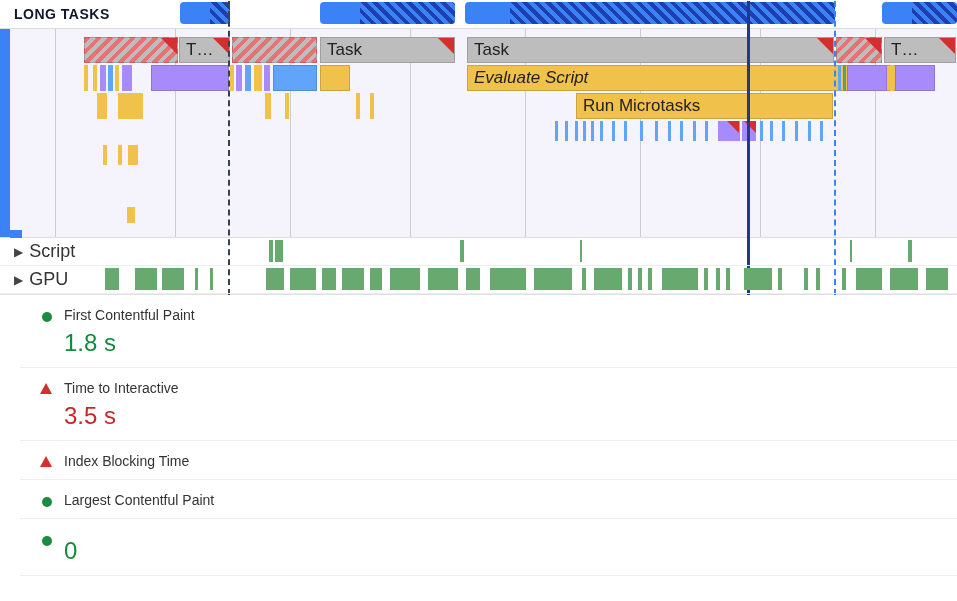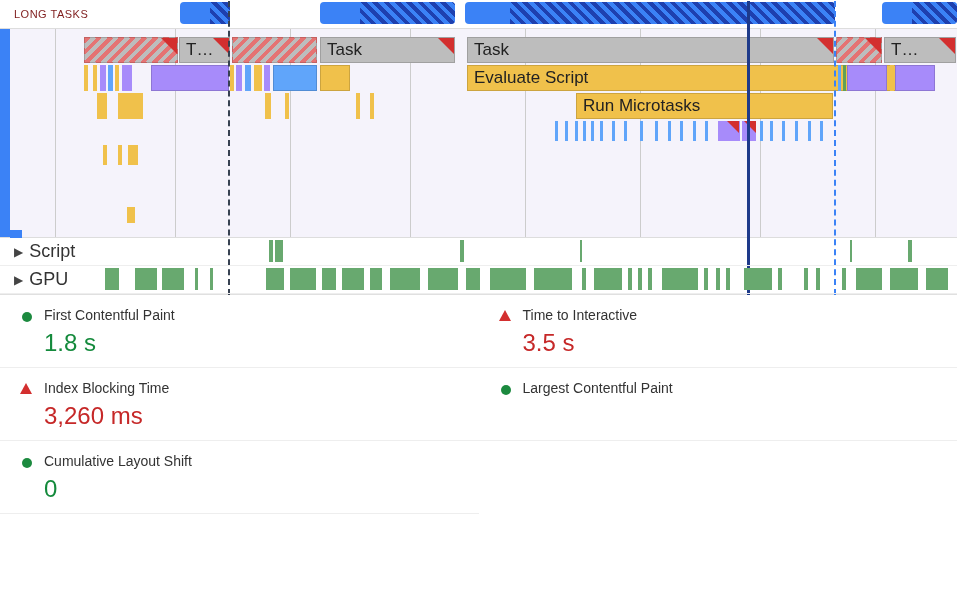--- a/index.html
+++ b/index.html
@@ -1,20 +1,20 @@
 <!DOCTYPE html>
 <html><head>
 <meta charset="utf-8">
 <style>
 * { box-sizing: border-box; margin: 0; padding: 0; }
 body { font-family: -apple-system, BlinkMacSystemFont, 'Segoe UI', Arial, sans-serif; width: 957px; height: 601px; overflow: hidden; background: #fff; position: relative; }
 
 
 .long-tasks-row { height: 28px; display: flex; align-items: center; padding-left: 14px; position: relative; }
-.long-tasks-label { font-size: 11px; color: #7f1d1d; letter-spacing: 0.5px; font-weight: 400; }
+.long-tasks-label { font-size: 14px; color: #0f172a; letter-spacing: 0.5px; font-weight: 700; }
 .long-tasks-bars { position: absolute; left: 0; right: 0; top: 2px; height: 22px; }
 .lt-bar { position: absolute; background: #3b82f6; border-radius: 4px; height: 22px; overflow: hidden; }
 .lt-hatch { position: absolute; top: 0; bottom: 0; background: repeating-linear-gradient(45deg, #1e40af 0, #1e40af 4px, #3b82f6 4px, #3b82f6 8px); }
 
 
 .timeline { position: relative; height: 210px; background: #f5f3fb; border-top: 1px solid #ddd; border-bottom: 1px solid #ddd; }
 .left-blue-bar { position: absolute; left: 0; top: 0; width: 10px; height: 100%; background: #3b82f6; }
 .bottom-left-blue { position: absolute; left: 10px; bottom: -1px; width: 12px; height: 8px; background: #3b82f6; }
 
 
@@ -34,21 +34,21 @@
 .vmarker-dash-blue { border-left: 2px dashed #3b82f6; }
 
 
 .thread-row { height: 28px; display: flex; align-items: center; padding-left: 14px; position: relative; border-bottom: 1px solid #eee; }
 .thread-row .triangle { font-size: 12px; color: #444; margin-right: 6px; }
 .thread-row .label { font-size: 18px; color: #333; }
 .thread-bars { position: absolute; left: 0; right: 0; top: 2px; height: 22px; }
 .gbar { position: absolute; background: #68a96f; height: 22px; }
 
 
-.metrics { display: grid; grid-template-columns: 1fr 1fr; border-top: 1px solid #e0e0e0; }
+.metrics { display: grid; grid-template-columns: 1fr; border-top: 1px solid #e0e0e0; padding-left: 20px; }
 .metric { padding: 12px 20px 10px 36px; border-bottom: 1px solid #eee; position: relative; }
 .metric:nth-child(odd) { border-right: 0px solid #eee; }
 .metric-icon { position: absolute; left: 22px; top: 17px; width: 10px; height: 10px; }
 .icon-circle-green { background: #1c8a3f; border-radius: 50%; }
 .icon-square-orange { background: #f0a132; border-radius: 1px; }
 .icon-tri-red { width: 0; height: 0; border-left: 6px solid transparent; border-right: 6px solid transparent; border-bottom: 11px solid #d32f2f; top: 15px; left: 20px; background: none; }
 .metric-label { font-size: 14px; color: #333; margin-left: 8px; }
 .metric-value { font-size: 24px; margin: 6px 0 0 8px; }
 .val-green { color: #148a3c; }
 .val-red { color: #c62828; }
@@ -102,21 +102,21 @@
       <div class="bar bar-task" style="left: 467px; width: 367px;">Task<div class="red-tri"></div></div>
       <div class="bar bar-task-hatch" style="left: 836px; width: 46px;">
         <div class="red-tri"></div>
       </div>
       <div class="bar bar-task" style="left: 884px; width: 72px;">T…<div class="red-tri"></div></div>
     </div>
   <div class="flame-row" id="frow2" style="top:36px">
       <div class="bar bar-purple" style="left: 151px; width: 78px;"></div>
       <div class="bar bar-blue" style="left: 273px; width: 44px;"></div>
       <div class="bar bar-yellow" style="left: 320px; width: 30px;"></div>
-      <div class="bar bar-yellow" style="left: 467px; width: 436px;">Evaluate Script</div>
+      <div class="bar bar-yellow" style="left: 467px; width: 436px; font-style: italic;">Evaluate Script</div>
       <div class="bar bar-purple" style="left: 847px; width: 40px;"></div>
       <div class="bar bar-purple" style="left: 895px; width: 40px;"></div>
     </div>
   <div class="flame-row" id="frow3" style="top:64px">
       <div class="bar bar-yellow" style="left: 576px; width: 257px;">Run Microtasks</div>
     </div>
   <div class="flame-row" id="frow4" style="top:92px;height:20px"></div>
   <div class="flame-row" id="frow5" style="top:116px;height:20px"></div>
   <div class="flame-row" id="frow6" style="top:178px;height:14px"></div>
 
@@ -234,24 +234,22 @@
       <div class="metric-value val-green">1.8 s</div>
     </div>
     <div class="metric">
       <div class="metric-icon icon-tri-red"></div>
       <div class="metric-label">Time to Interactive</div>
       <div class="metric-value val-red">3.5 s</div>
     </div>
     <div class="metric">
       <div class="metric-icon icon-tri-red"></div>
       <div class="metric-label">Index Blocking Time</div>
-      <div class="metric-value val-red">3,260 ms</div>
     </div>
     <div class="metric">
       <div class="metric-icon icon-circle-green"></div>
       <div class="metric-label">Largest Contentful Paint</div>
     </div>
     <div class="metric">
       <div class="metric-icon icon-circle-green"></div>
-      <div class="metric-label">Cumulative Layout Shift</div>
       <div class="metric-value val-green">0</div>
     </div>
   </div>
 
 </body></html>

